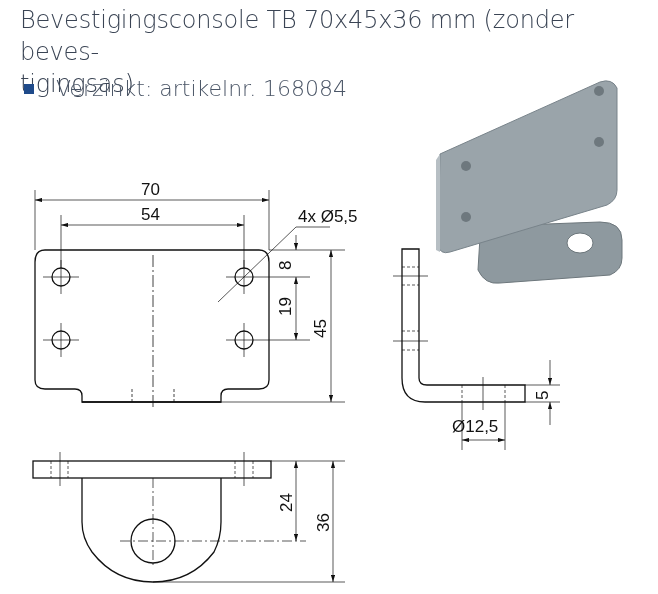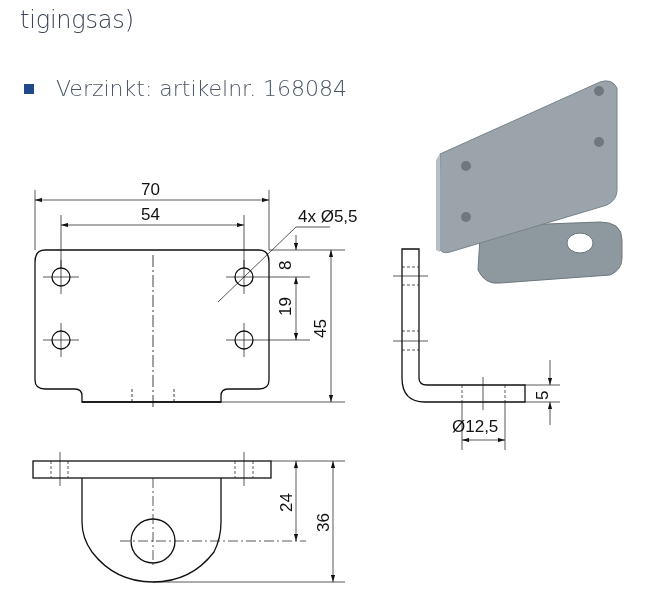--- a/index.html
+++ b/index.html
@@ -8,20 +8,21 @@
   .bullet { position:absolute; left:20px; top:76px; display:flex; align-items:center; }
   .bullet-sq { width:10px; height:10px; background:#1f4a8a; margin-right:22px; margin-left:4px; }
   .bullet-text { font-size:22px; color:#4a5566; font-weight:300; }
   svg.drawing { position:absolute; left:0; top:0; }
   .dim { font-family:"Liberation Sans", sans-serif; font-size:17px; fill:#111; }
 </style>
 </head>
 <body>
 
 <div class="title">
+  <div>Bevestigingsconsole TB 70x45x36 mm (zonder beves-</div>
   <div>tigingsas)</div>
 </div>
 
 <div class="bullet">
   <div class="bullet-sq"></div>
   <span class="bullet-text">Verzinkt: artikelnr. 168084</span>
 </div>
 
 <svg class="drawing" width="658" height="594" viewBox="0 0 658 594">
   <defs>

